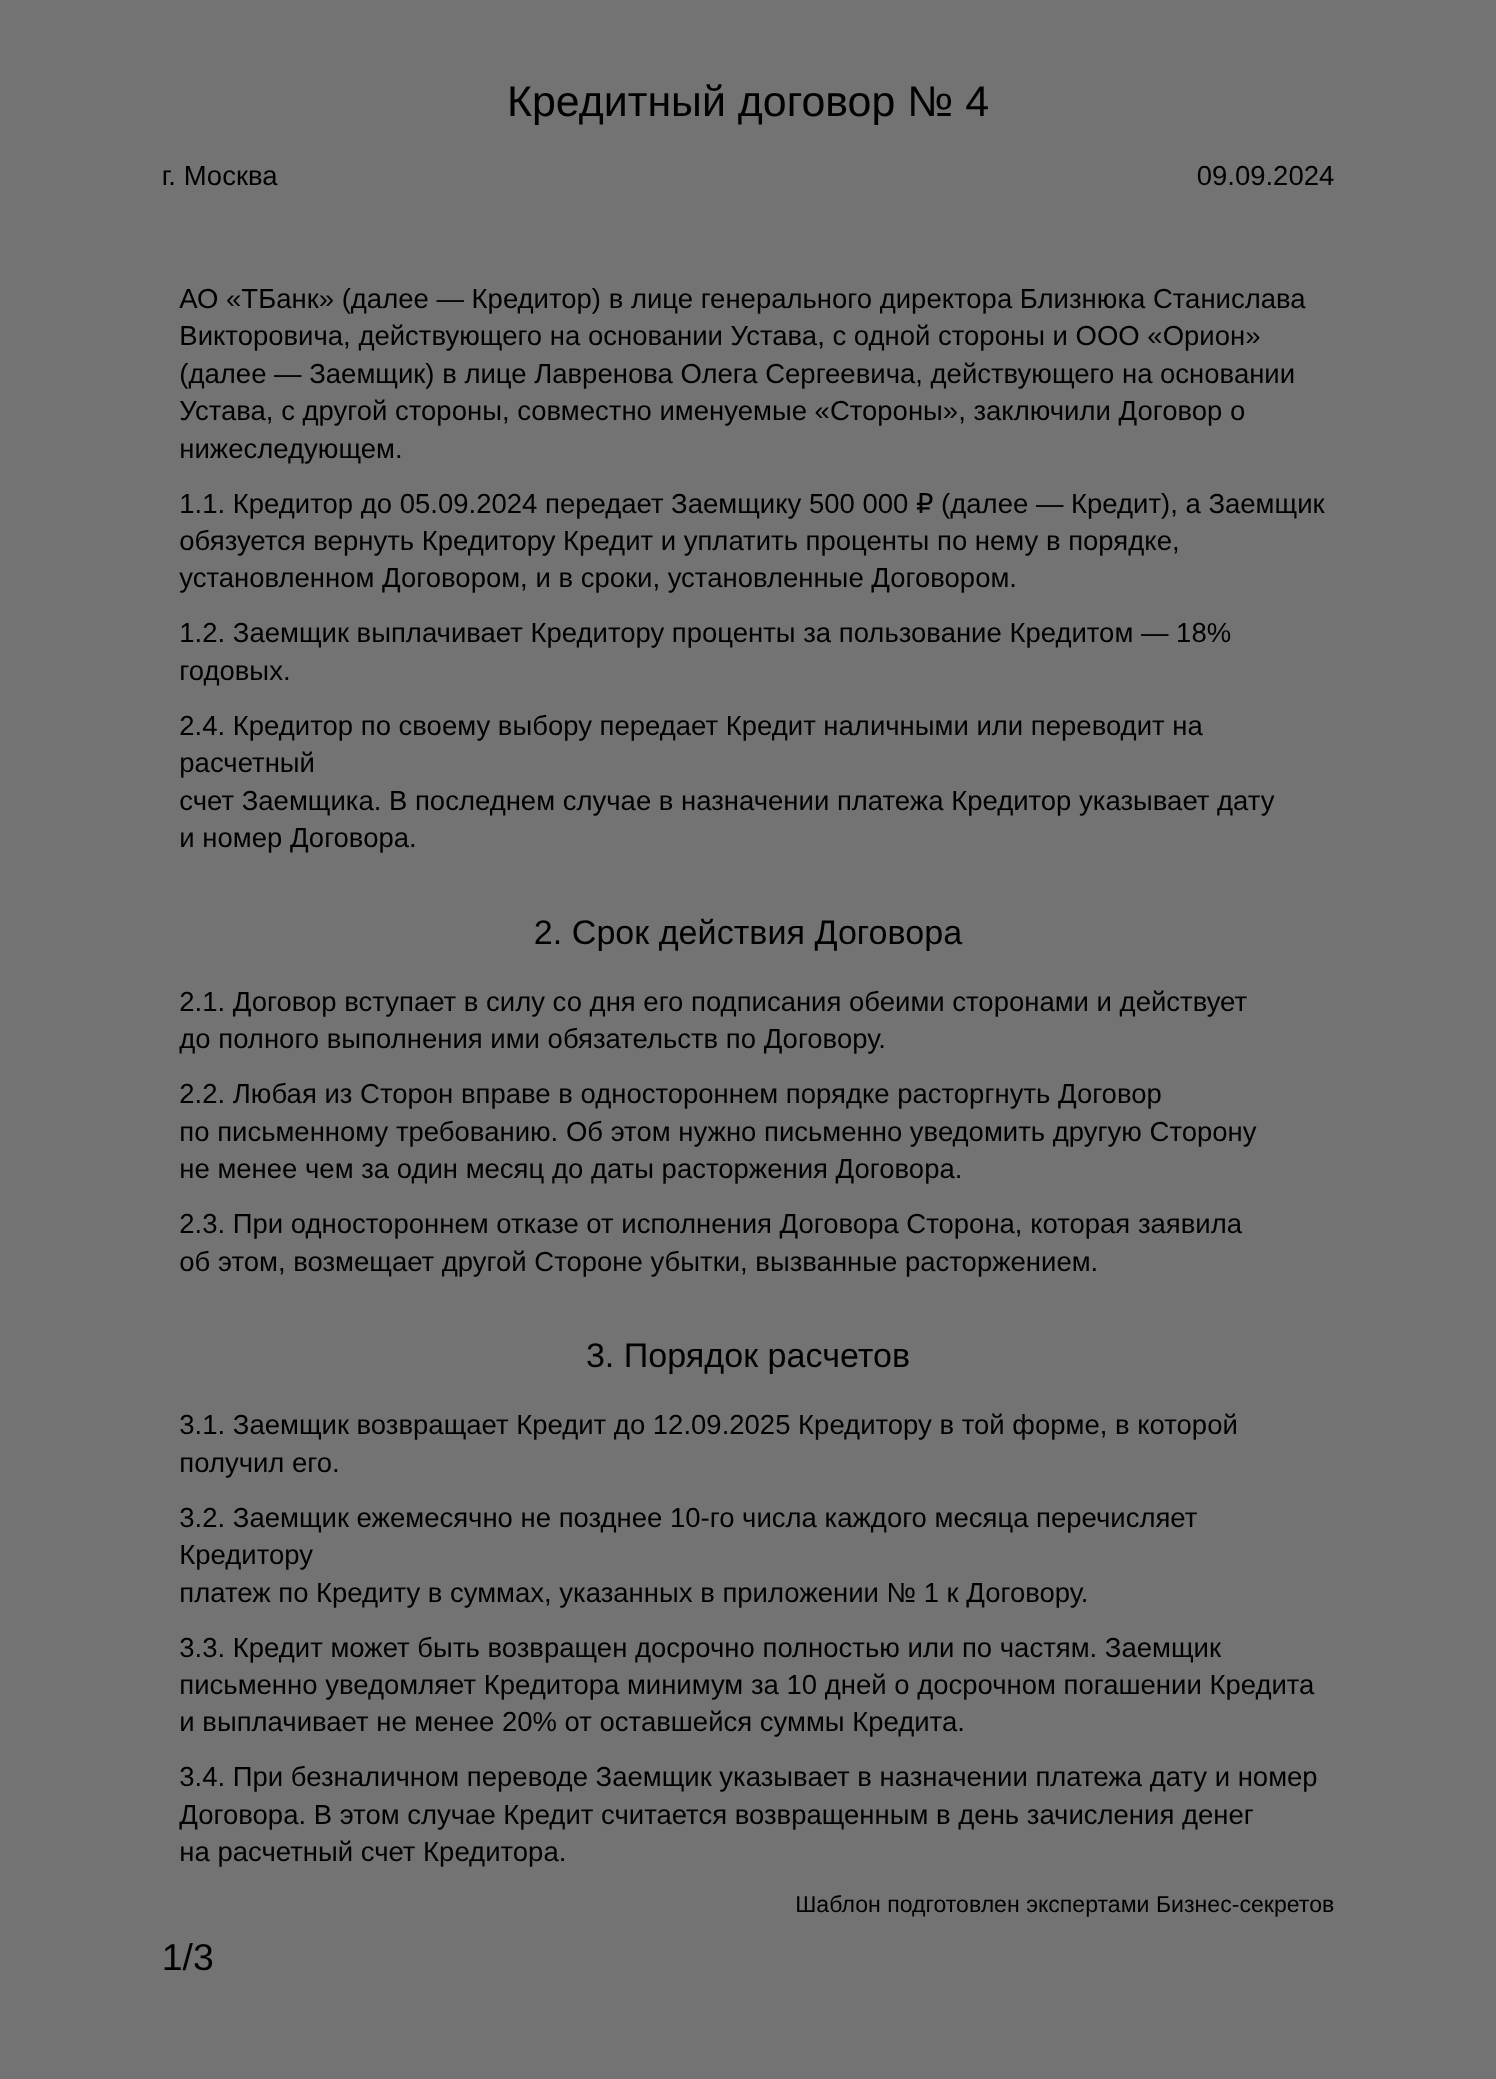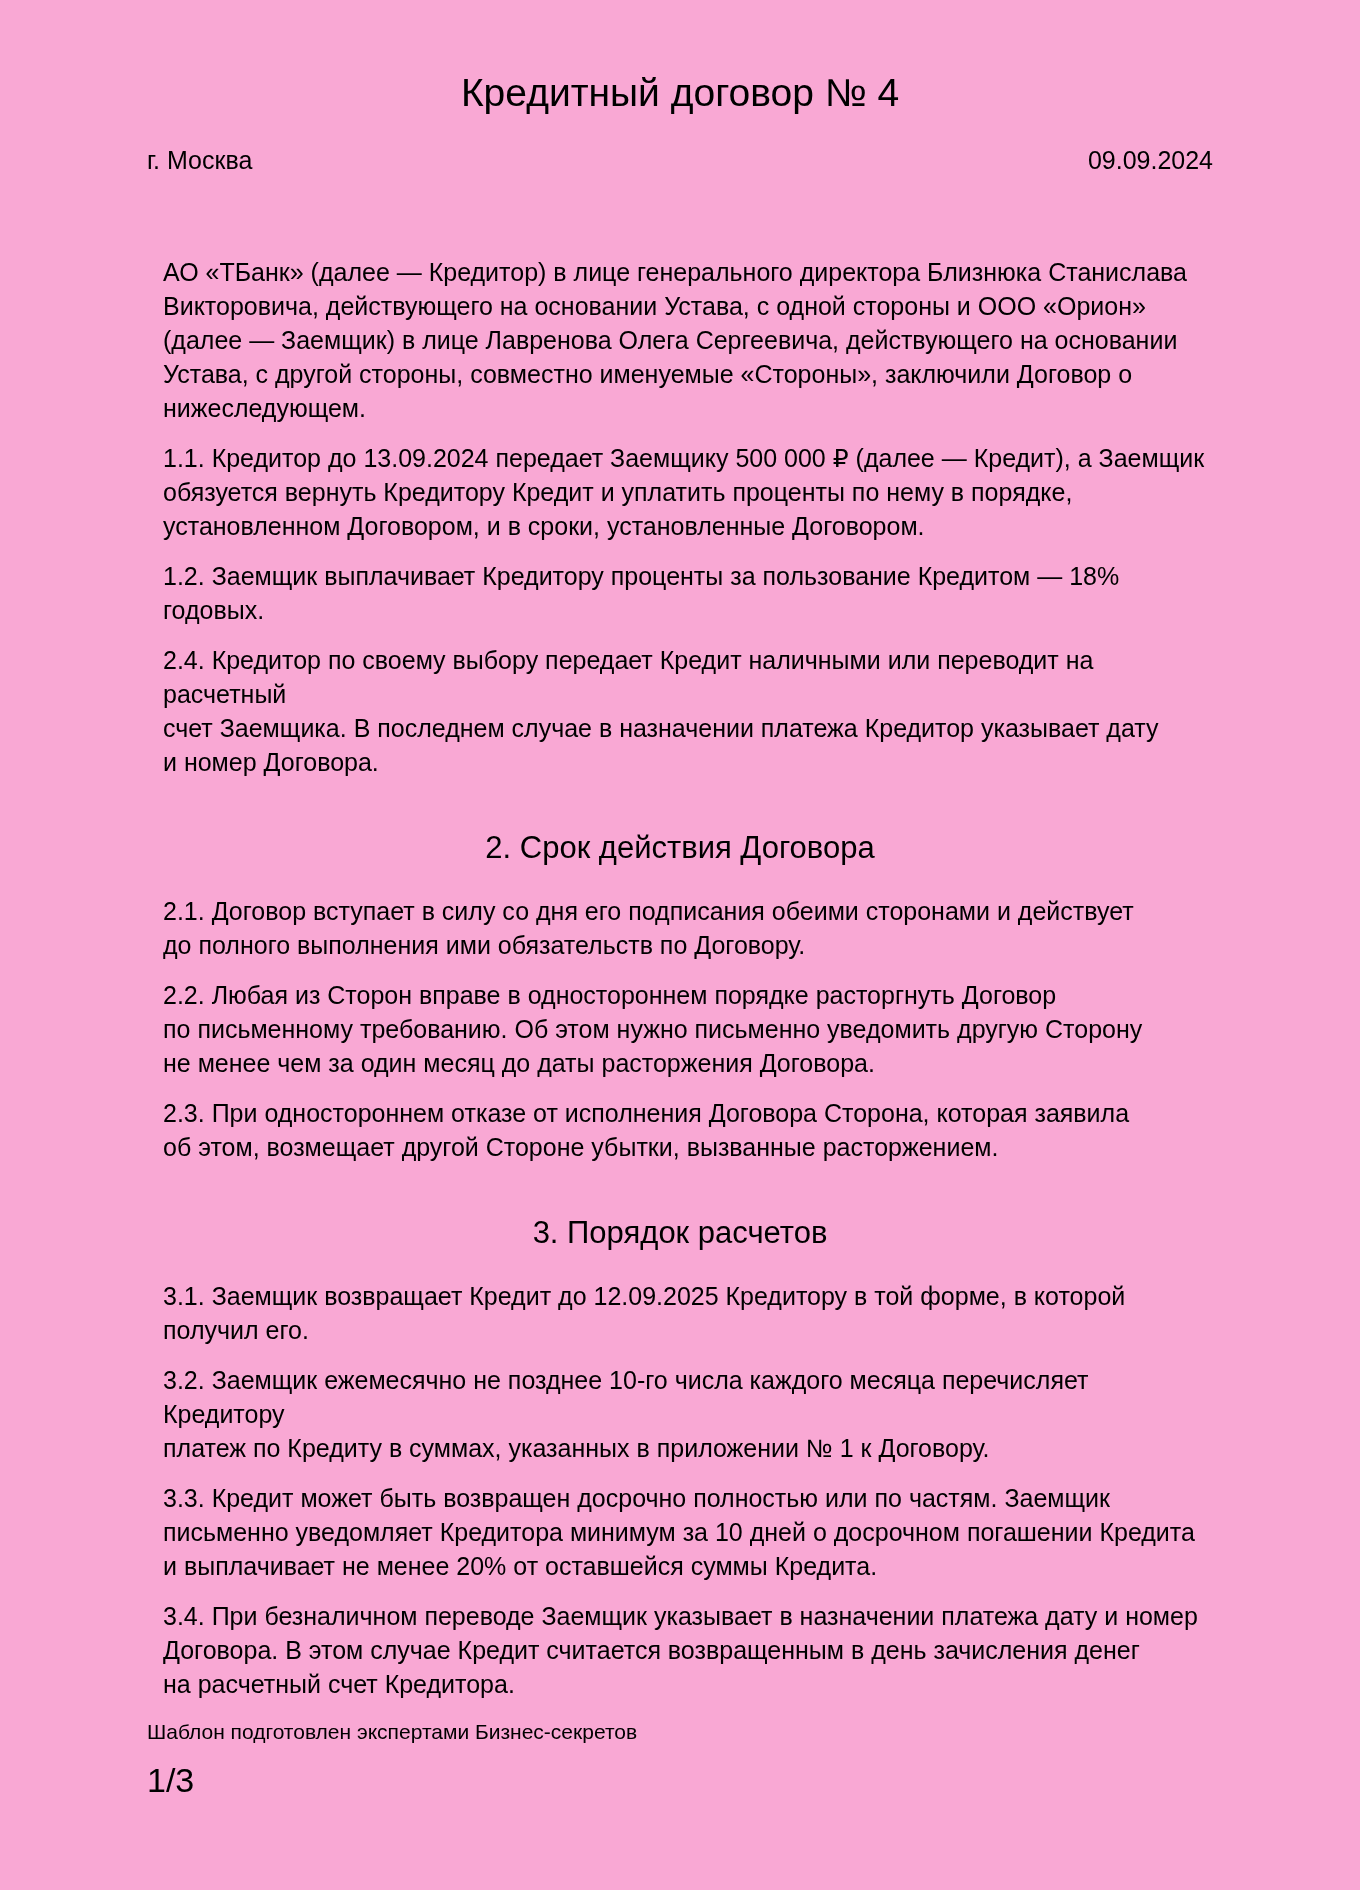--- a/index.html
+++ b/index.html
@@ -7,21 +7,21 @@
     margin: 0;
     padding: 0;
     background: #ffffff;
   }
   .page {
     position: relative;
     width: 1360px;
     height: 1890px;
     box-sizing: border-box;
     padding: 70px 147px 0 147px;
-    background: #f9a8d4;
+    background: #737373;
     color: #000000;
     font-family: "Liberation Sans", "DejaVu Sans", sans-serif;
     overflow: hidden;
   }
   .doc-title {
     font-size: 39px;
     font-weight: 400;
     line-height: 46px;
     text-align: center;
     margin: 0;
@@ -46,20 +46,21 @@
   .section-heading {
     font-size: 31px;
     font-weight: 400;
     line-height: 38px;
     text-align: center;
     margin: 50px 0 27px 0;
   }
   .footer-note {
     font-size: 21px;
     line-height: 28px;
+    text-align: right;
     margin-top: 17px;
   }
   .page-number {
     font-size: 34px;
     line-height: 34px;
     margin-top: 17px;
   }
 </style>
 </head>
 <body>
@@ -73,21 +74,21 @@
     <span>09.09.2024</span>
   </div>
 
   <p class="body-text intro">АО «ТБанк» (далее — Кредитор) в лице генерального директора Близнюка Станислава
 Викторовича, действующего на основании Устава, с одной стороны и ООО «Орион»
 (далее — Заемщик) в лице Лавренова Олега Сергеевича, действующего на основании
 Устава, с другой стороны, совместно именуемые «Стороны», заключили Договор о
 нижеследующем.</p>
 
   <div id="sections">
-      <p class="body-text clause">1.1. Кредитор до 13.09.2024 передает Заемщику 500 000 ₽ (далее — Кредит), а Заемщик
+      <p class="body-text clause">1.1. Кредитор до 05.09.2024 передает Заемщику 500 000 ₽ (далее — Кредит), а Заемщик
 обязуется вернуть Кредитору Кредит и уплатить проценты по нему в порядке,
 установленном Договором, и в сроки, установленные Договором.</p>
       <p class="body-text clause">1.2. Заемщик выплачивает Кредитору проценты за пользование Кредитом — 18%
 годовых.</p>
       <p class="body-text clause">2.4. Кредитор по своему выбору передает Кредит наличными или переводит на расчетный
 счет Заемщика. В последнем случае в назначении платежа Кредитор указывает дату
 и номер Договора.</p>
       <h2 class="section-heading">2. Срок действия Договора</h2>
       <p class="body-text clause">2.1. Договор вступает в силу со дня его подписания обеими сторонами и действует
 до полного выполнения ими обязательств по Договору.</p>

